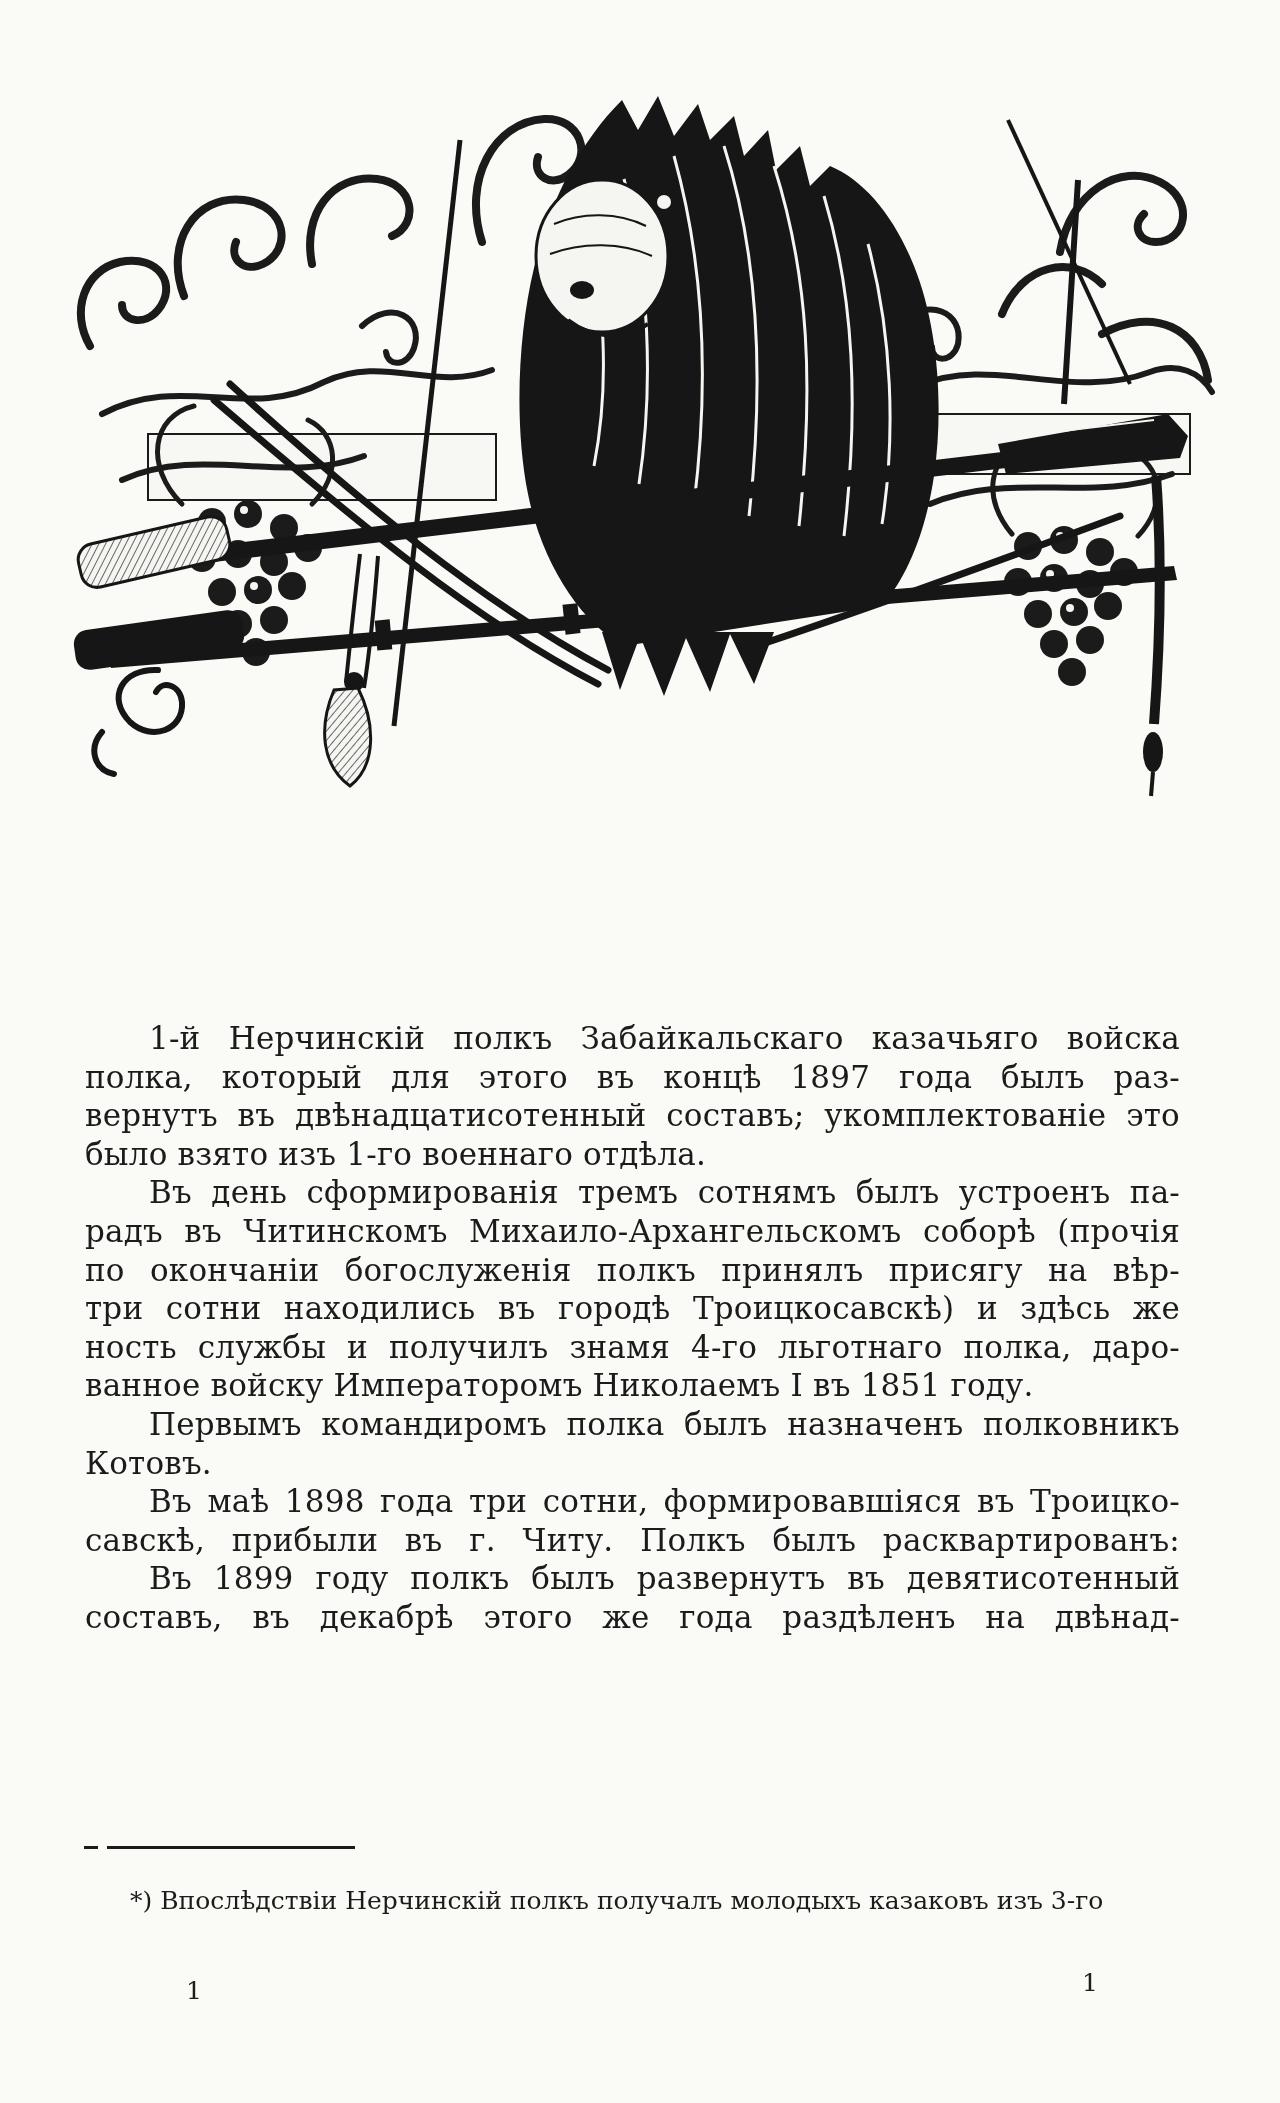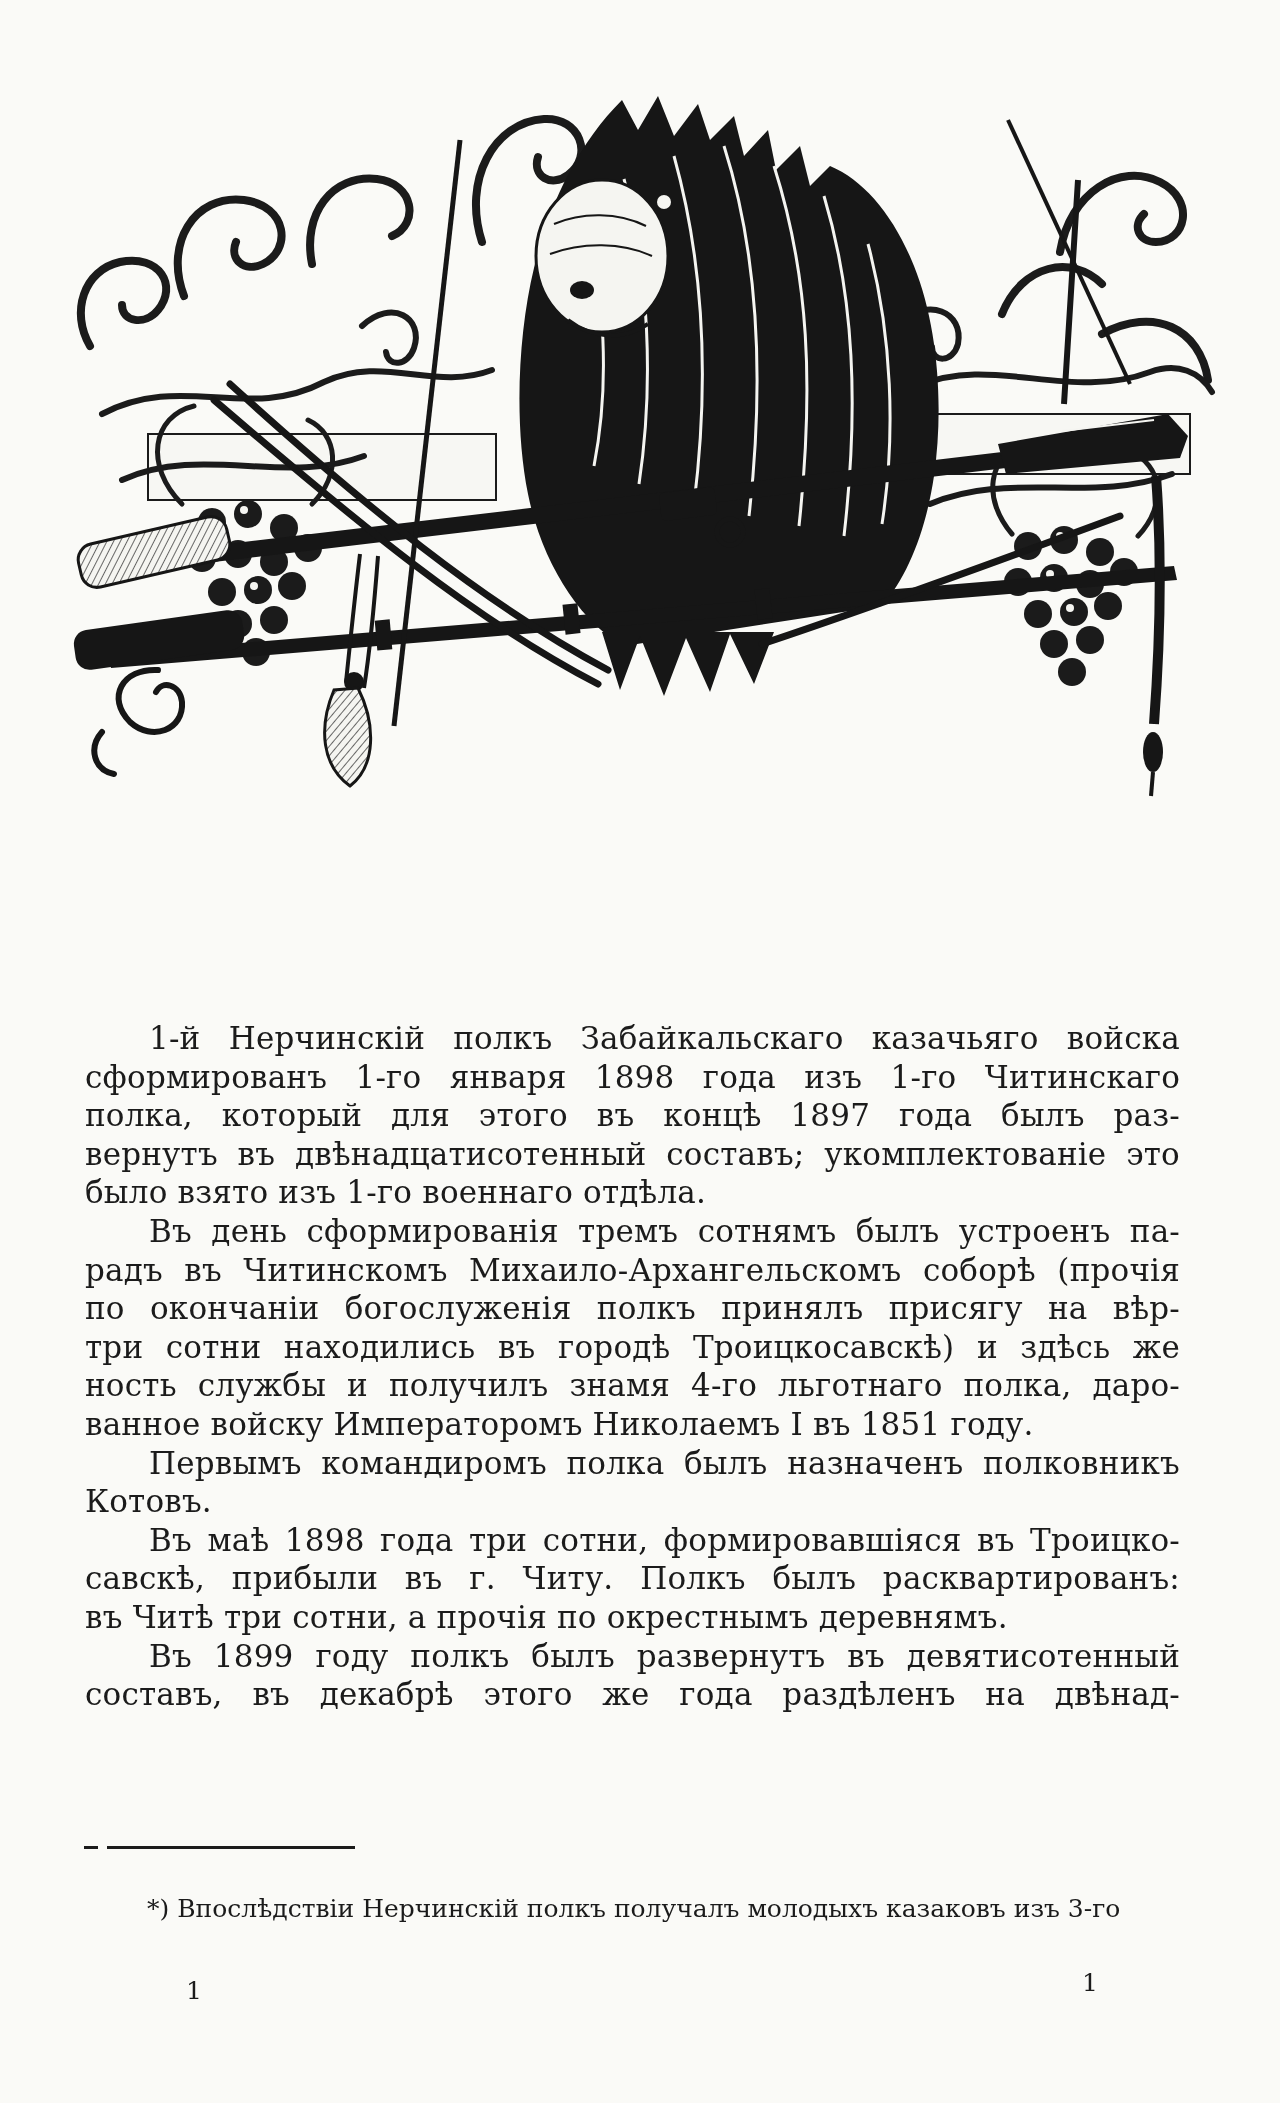--- a/index.html
+++ b/index.html
@@ -10,21 +10,21 @@
     overflow:hidden; margin:0 auto;
   }
   .headpiece{position:absolute; left:62px; top:84px; width:1155px; height:725px;}
   .body-text{position:absolute; left:85px; top:1019px; width:1095px; font-size:31px;}
   .bl{line-height:38.6px; text-align:justify; text-align-last:justify; letter-spacing:.2px; white-space:normal;}
   .bl.end{text-align-last:left;}
   .bl.ind{text-indent:64px;}
   .fn-sep{position:absolute; left:84px; top:1846px; width:272px; height:3px;}
   .fn-sep .dash{position:absolute; left:0; top:0; width:14px; height:3px; background:#1b1b1b;}
   .fn-sep .rule{position:absolute; left:23px; top:0; width:248px; height:3px; background:#1b1b1b;}
-  .footnote{position:absolute; left:85px; top:1882px; width:1100px; font-size:25px;margin-top:8px;}
+  .footnote{position:absolute; left:68px; top:1882px; width:1100px; font-size:25px;}
   .fl{line-height:37px; text-align:left;}
   .fl.ind{text-indent:62px;}
   .pn{position:absolute; font-size:25px; line-height:28px;}
   .pn-left{left:186px; top:1977px;}
   .pn-right{left:1082px; top:1969px;}
 </style>
 </head>
 <body>
 
 <div class="page">
@@ -172,35 +172,33 @@
     </g>
 
     <g fill="none" stroke="#161616" stroke-width="6" stroke-linecap="round">
       <path d="M96,586 C60,584 44,614 68,638 C90,658 122,646 120,618 C118,600 100,596 94,608"></path>
       <path d="M40,648 C26,664 32,686 52,690"></path>
     </g>
   </svg>
 
   <div class="body-text">
       <div class="bl ind">1-й Нерчинскій полкъ Забайкальскаго казачьяго войска</div>
-      <div class="bl">сформированъ 1-го января 1898 года изъ 1-го Читинскаго</div>
       <div class="bl">полка, который для этого въ концѣ 1897 года былъ раз-</div>
       <div class="bl">вернутъ въ двѣнадцатисотенный составъ; укомплектованіе это</div>
       <div class="bl end">было взято изъ 1-го военнаго отдѣла.</div>
       <div class="bl ind">Въ день сформированія тремъ сотнямъ былъ устроенъ па-</div>
       <div class="bl">радъ въ Читинскомъ Михаило-Архангельскомъ соборѣ (прочія</div>
       <div class="bl">по окончаніи богослуженія полкъ принялъ присягу на вѣр-</div>
       <div class="bl">три сотни находились въ городѣ Троицкосавскѣ) и здѣсь же</div>
       <div class="bl">ность службы и получилъ знамя 4-го льготнаго полка, даро-</div>
       <div class="bl end">ванное войску Императоромъ Николаемъ I въ 1851 году.</div>
       <div class="bl ind">Первымъ командиромъ полка былъ назначенъ полковникъ</div>
       <div class="bl end">Котовъ.</div>
       <div class="bl ind">Въ маѣ 1898 года три сотни, формировавшіяся въ Троицко-</div>
       <div class="bl">савскѣ, прибыли въ г. Читу. Полкъ былъ расквартированъ:</div>
-      <div class="bl end">въ Читѣ три сотни, а прочія по окрестнымъ деревнямъ.</div>
       <div class="bl ind">Въ 1899 году полкъ былъ развернутъ въ девятисотенный</div>
       <div class="bl">составъ, въ декабрѣ этого же года раздѣленъ на двѣнад-</div>
     </div>
 
   <div class="fn-sep">
     <span class="dash"></span>
     <span class="rule"></span>
   </div>
 
   <div class="footnote">

